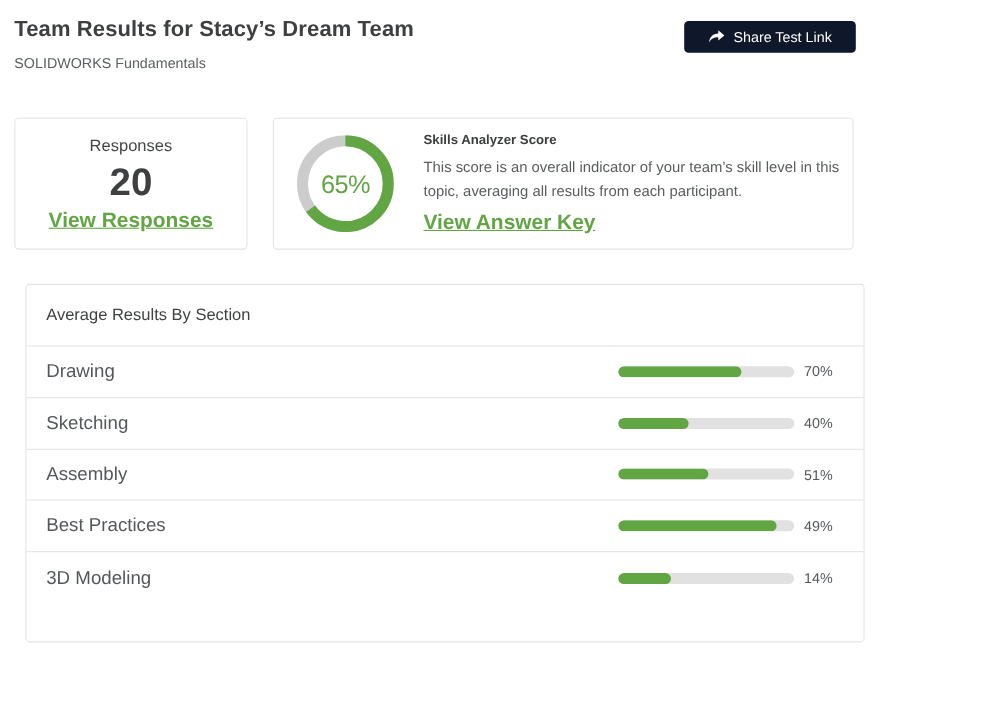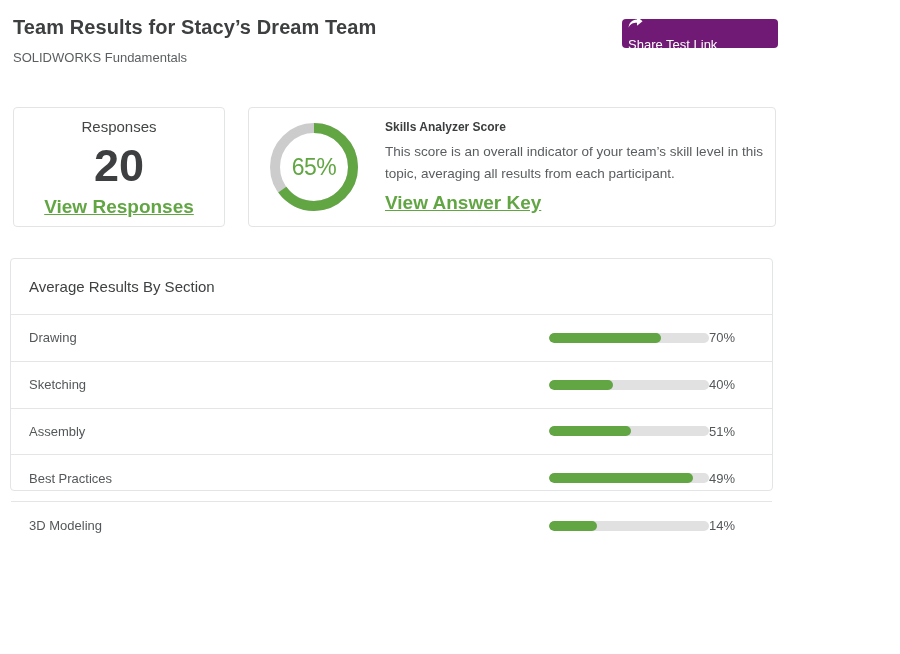--- a/index.html
+++ b/index.html
@@ -19,46 +19,45 @@
     font-size: 20px; font-weight: 700; color: #3d3f40; margin: 0;
     letter-spacing: 0.1px;
   }
   .page-subtitle {
     position: absolute; left: 13px; top: 50px;
     font-size: 13px; color: #5b5f61;
   }
   .share-btn {
     position: absolute; left: 622px; top: 19px;
     width: 156px; height: 29px;
-    background: #701a75; color: #ffffff;
+    background: #0f172a; color: #ffffff;
     border: none; border-radius: 4px;
     font-family: "Liberation Sans", sans-serif;
     font-size: 13px;
-    display: flex; align-items: flex-start; justify-content: center; gap: 8px;
+    display: flex; align-items: center; justify-content: center; gap: 8px;
     cursor: pointer;
-    flex-direction: column;
   }
   .share-btn svg { display: block; }
 
   
   .card {
     position: absolute;
     background: #ffffff;
     border: 1px solid #e3e4e5;
     border-radius: 4px;
   }
 
   
   .responses-card {
     left: 13px; top: 107px; width: 212px; height: 120px;
     display: flex; flex-direction: column; align-items: center; justify-content: center;
     padding-top: 2px;
   }
   .responses-title { font-size: 15px; color: #434546; text-align: right; }
-  .responses-count { font-size: 45px; font-weight: 700; color: #3d3f40; line-height: 1.2; margin: 4px 0 3px; }
+  .responses-count { font-size: 35px; font-weight: 700; color: #3d3f40; line-height: 1.2; margin: 4px 0 3px; }
   .green-link {
     color: #62a644; font-size: 19px; font-weight: 700;
     text-decoration: underline; cursor: pointer;
   }
 
   
   .score-card {
     left: 248px; top: 107px; width: 528px; height: 120px;
     display: flex; align-items: center;
   }
@@ -69,42 +68,42 @@
     font-size: 23px; color: #62a644; letter-spacing: -0.5px;
   }
   .score-text { margin-left: 27px; margin-right: 18px; }
   .score-title { font-size: 12px; font-weight: 700; color: #3b3d3e; margin: 0 0 7px; }
   .score-desc {
     font-size: 13.5px; color: #595d5f; line-height: 1.6;
     margin: 0 0 7px; width: 378px;
   }
 
   
-  .sections-card { left: 10px; top: 258px; width: 763px; height: 233px; }
+  .sections-card { left: 23px; top: 258px; width: 763px; height: 326px; }
   .sections-header {
     height: 56px; display: flex; align-items: center;
     padding-left: 18px;
     font-size: 15px; color: #3f4142;
     border-bottom: 1px solid #e4e5e6;
   }
   .section-row {
     height: 46.8px;
     display: flex; align-items: center;
     padding: 0 19px 0 18px;
     border-bottom: 1px solid #e4e5e6;
   }
   .section-row:last-child { border-bottom: none; }
-  .row-label { flex: 1; font-size: 13px; color: #54585a; }
+  .row-label { flex: 1; font-size: 17px; color: #54585a; }
   .bar-track {
     width: 160px; height: 10px; border-radius: 5px;
     background: #e1e1e1; overflow: hidden;
     flex: 0 0 auto;
   }
   .bar-fill { height: 100%; border-radius: 5px; background: #62a644; width: 0; }
-  .row-percent { width: 44px; text-align: left; font-size: 13px; color: #54585a; flex: 0 0 auto; }
+  .row-percent { width: 44px; text-align: center; font-size: 13px; color: #54585a; flex: 0 0 auto; }
 </style>
 </head>
 <body>
 
 <div class="page">
 
   <h1 class="page-title">Team Results for Stacy’s Dream Team</h1>
   <div class="page-subtitle">SOLIDWORKS Fundamentals</div>
 
   <button class="share-btn">

